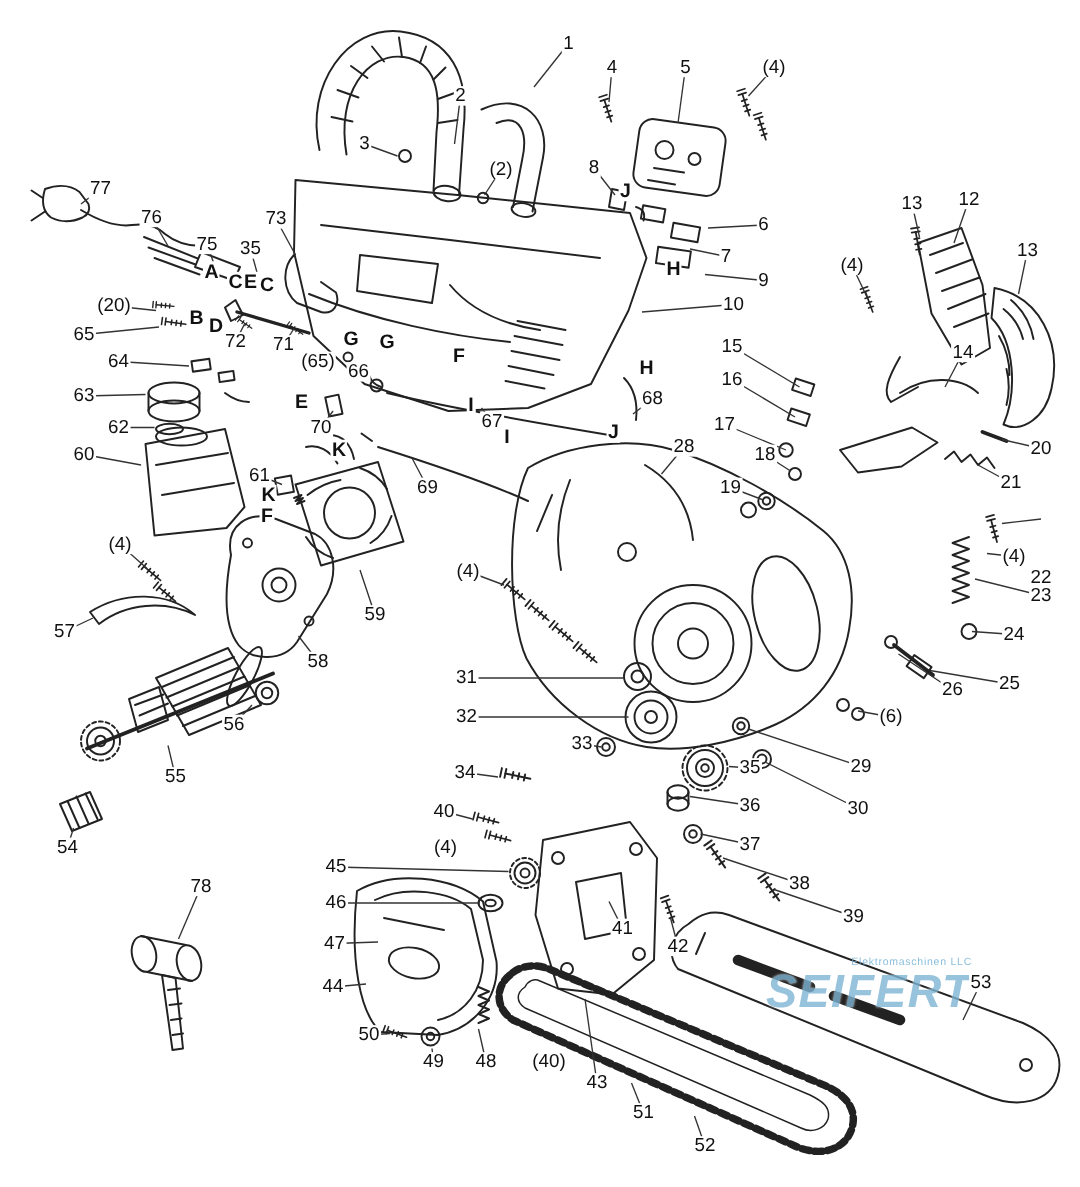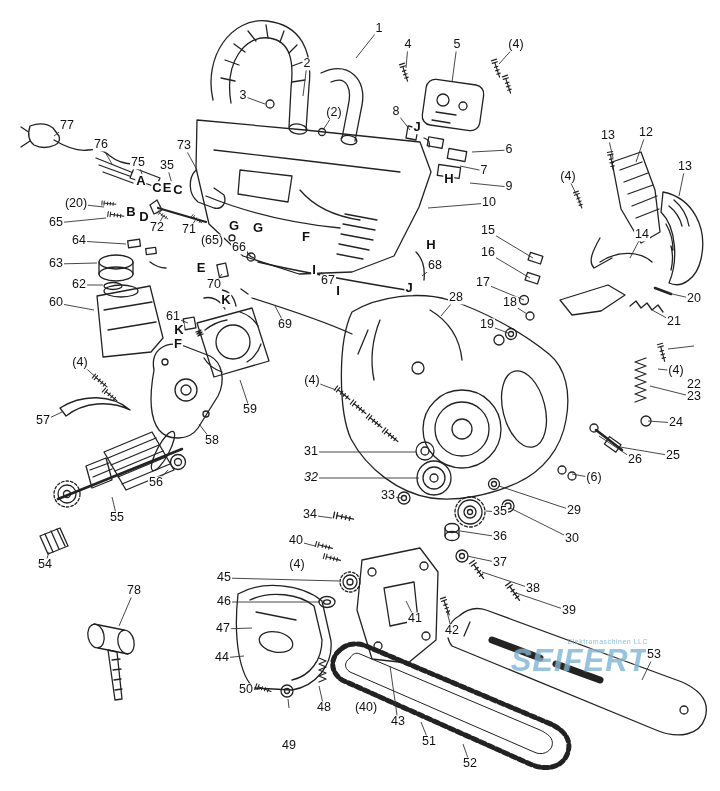--- a/index.html
+++ b/index.html
@@ -402,39 +402,39 @@
       <div class="callout" style="left: 694px; top: 346px; margin-top: 39px;">22</div>
       <div class="callout" style="left: 676px; top: 371px;">(4)</div>
       <div class="callout" style="left: 694px; top: 397px;">23</div>
       <div class="callout" style="left: 676px; top: 423px;">24</div>
       <div class="callout" style="left: 673px; top: 456px;">25</div>
       <div class="callout" style="left: 635px; top: 460px;">26</div>
       <div class="callout" style="left: 456px; top: 298px;">28</div>
       <div class="callout" style="left: 574px; top: 511px;">29</div>
       <div class="callout" style="left: 572px; top: 539px;">30</div>
       <div class="callout" style="left: 311px; top: 452px;">31</div>
-      <div class="callout" style="left: 311px; top: 478px; font-style: italic;">32</div>
+      <div class="callout" style="left: 311px; top: 478px;">32</div>
       <div class="callout" style="left: 388px; top: 496px;">33</div>
       <div class="callout" style="left: 310px; top: 515px;">34</div>
       <div class="callout" style="left: 500px; top: 512px;">35</div>
       <div class="callout" style="left: 500px; top: 537px;">36</div>
       <div class="callout" style="left: 500px; top: 563px;">37</div>
       <div class="callout" style="left: 533px; top: 589px;">38</div>
       <div class="callout" style="left: 569px; top: 611px;">39</div>
       <div class="callout" style="left: 296px; top: 541px;">40</div>
       <div class="callout" style="left: 297px; top: 565px;">(4)</div>
       <div class="callout" style="left: 415px; top: 619px;">41</div>
       <div class="callout" style="left: 452px; top: 631px;">42</div>
       <div class="callout" style="left: 398px; top: 722px; text-align: center;">43</div>
       <div class="callout" style="left: 222px; top: 658px;">44</div>
       <div class="callout" style="left: 224px; top: 578px;">45</div>
       <div class="callout" style="left: 224px; top: 602px;">46</div>
       <div class="callout" style="left: 223px; top: 629px;">47</div>
       <div class="callout" style="left: 324px; top: 708px;">48</div>
-      <div class="callout" style="left: 289px; top: 746px;">49</div>
+      <div class="callout" style="left: 289px; top: 708px;">49</div>
       <div class="callout" style="left: 246px; top: 690px;">50</div>
       <div class="callout" style="left: 366px; top: 708px;">(40)</div>
       <div class="callout" style="left: 429px; top: 742px;">51</div>
       <div class="callout" style="left: 470px; top: 764px;">52</div>
       <div class="callout" style="left: 654px; top: 655px;">53</div>
       <div class="callout" style="left: 45px; top: 565px;">54</div>
       <div class="callout" style="left: 117px; top: 518px;">55</div>
       <div class="callout" style="left: 156px; top: 483px;">56</div>
       <div class="callout" style="left: 43px; top: 421px;">57</div>
       <div class="callout" style="left: 212px; top: 441px;">58</div>

